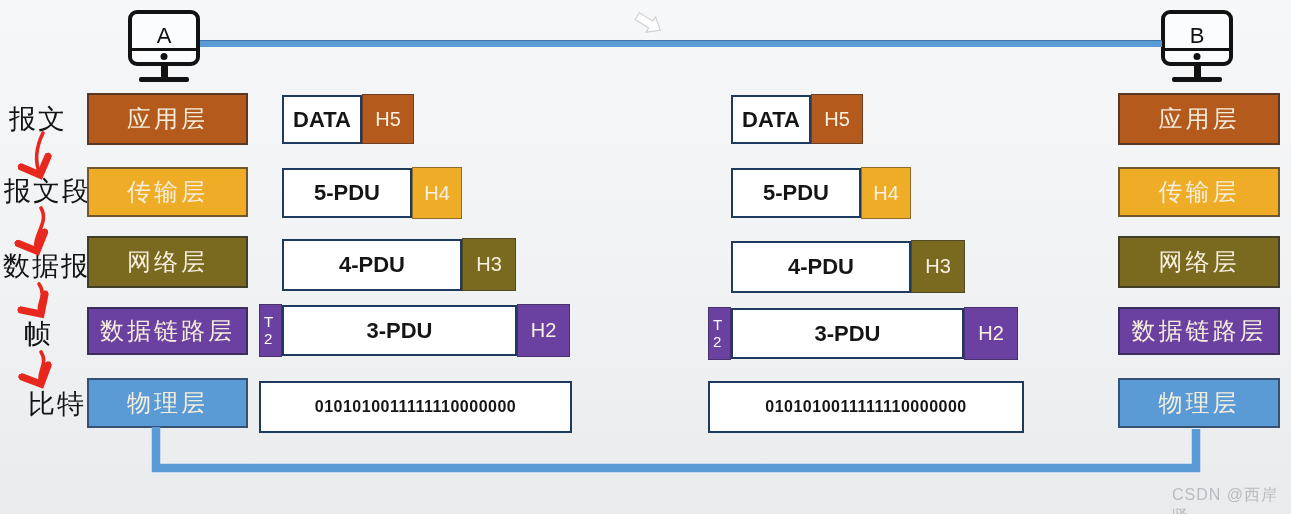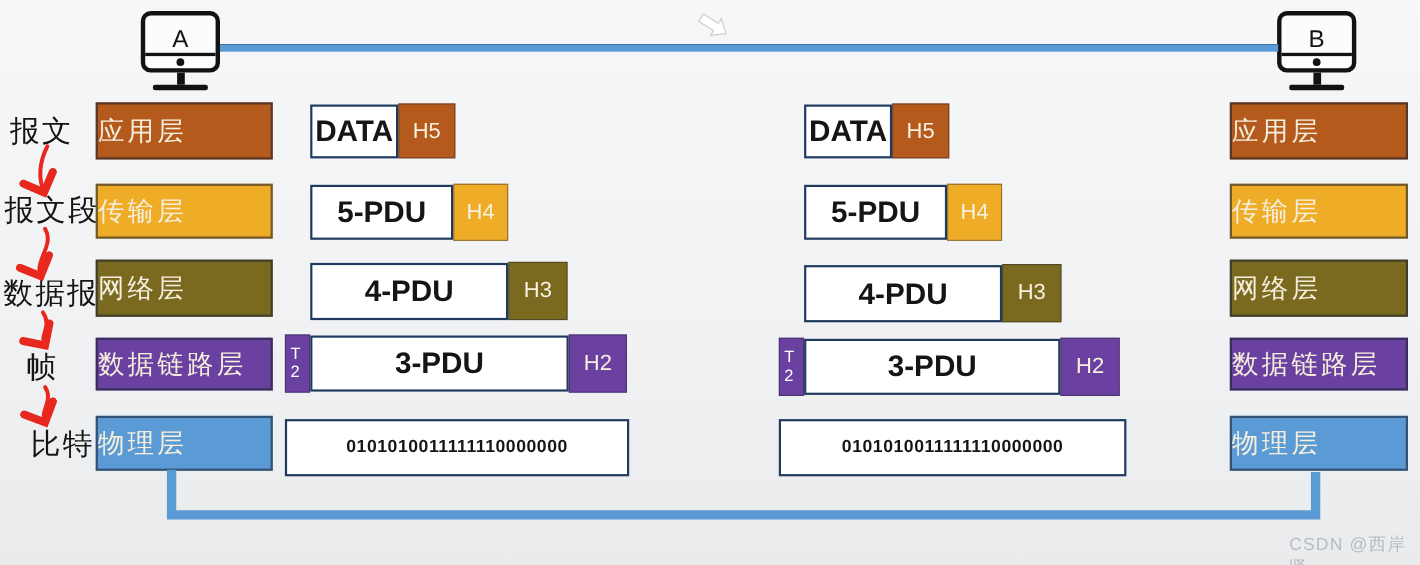--- a/index.html
+++ b/index.html
@@ -15,26 +15,26 @@
   .chin{position:absolute;left:0;bottom:0;width:100%;height:11px;border-top:3px solid #121212;}
   .cam{position:absolute;left:50%;top:2px;transform:translateX(-50%);width:7px;height:7px;border-radius:50%;background:#121212;}
   .stem{position:absolute;left:33px;top:56px;width:7px;height:11px;background:#121212;}
   .mbase{position:absolute;left:11px;top:67px;width:50px;height:5px;background:#121212;border-radius:2px;}
   
   .toplink{position:absolute;left:200px;top:40px;width:962px;height:6px;border-top:1px solid rgba(30,60,100,.4);}
   
   .side-label{position:absolute;font-family:Liberation Serif, serif;font-size:27px;color:#141414;letter-spacing:2px;white-space:nowrap;}
   
   .layer{position:absolute;box-sizing:border-box;border:2px solid rgba(28,33,48,.6);
-         display:flex;align-items:center;
+         display:flex;align-items:center;justify-content:center;
          color:#f6eedd;font-size:24px;letter-spacing:3px;white-space:nowrap;}
   
   .wbox{position:absolute;box-sizing:border-box;background:#ffffff;border:2px solid #1e3a5f;
         display:flex;align-items:center;justify-content:center;
-        font-weight:600;font-size:27px;color:#151515;}
+        font-weight:600;font-size:22px;color:#151515;}
   .hbox{position:absolute;box-sizing:border-box;border:1.5px solid rgba(28,33,48,.45);
         display:flex;align-items:center;justify-content:center;
         font-size:20px;color:#f8f0e0;}
   .tbox{position:absolute;box-sizing:border-box;border:1.5px solid rgba(28,33,48,.45);
         display:flex;flex-direction:column;align-items:flex-start;justify-content:center;
         padding-left:4px;font-size:15px;line-height:1.1;color:#ffffff;}
   .bits{font-weight:700;font-size:16px;letter-spacing:.5px;}
   .overlay{position:absolute;left:0;top:0;width:1291px;height:514px;pointer-events:none;}
   .watermark{position:absolute;left:1172px;top:485px;font-size:16px;color:#b9bcbf;letter-spacing:1px;}
 </style>

